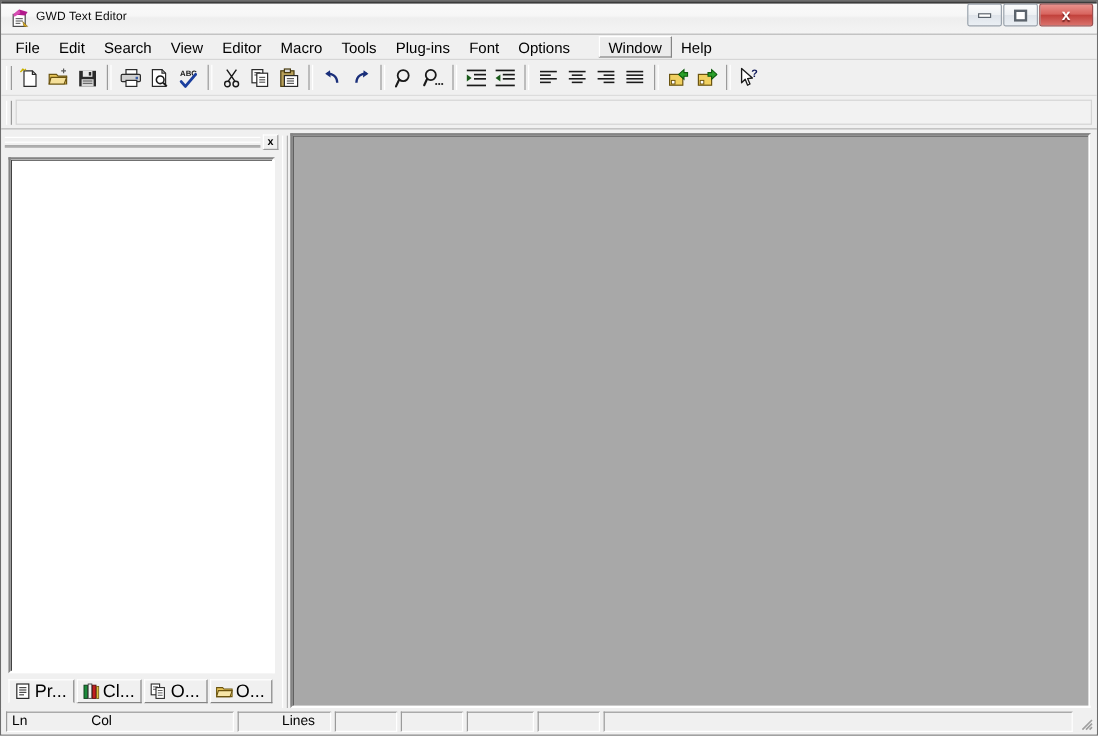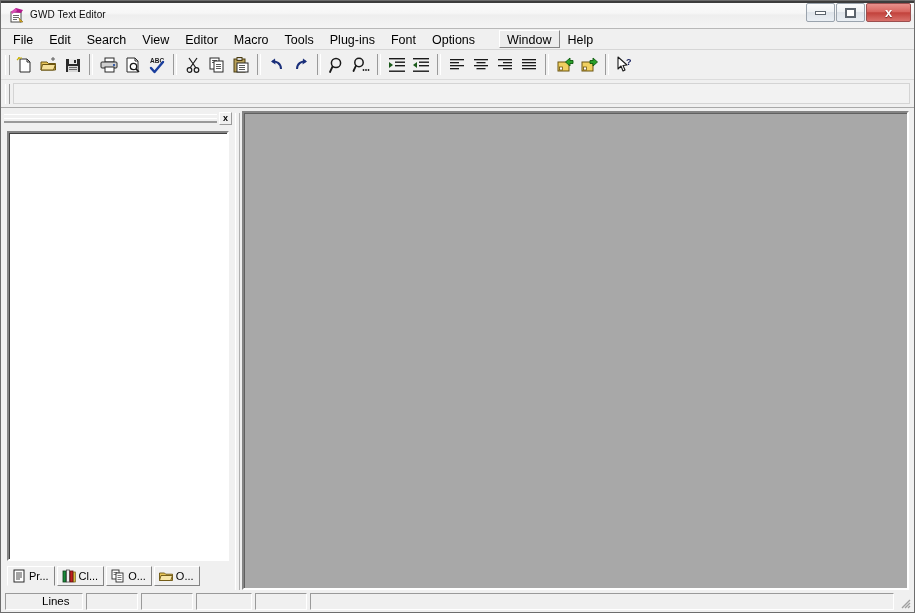--- a/index.html
+++ b/index.html
@@ -272,21 +272,21 @@
   .dock-tab {
     height: 20px;
     display: flex;
     align-items: center;
     gap: 3px;
     padding: 0 5px 0 4px;
     box-sizing: border-box;
     background: #f0f0f0;
     border: 1px solid;
     border-color: #ffffff #848484 #848484 #ffffff;
-    font-size: 11px;
+    font-size: 15px;
     color: #000;
     white-space: nowrap;
     max-width: 56px;
     overflow: hidden;
   }
   .dock-tab.selected {
     border-color: #ffffff #848484 #f0f0f0 #ffffff;
     background: #f0f0f0;
   }
   .tab-ico { width: 14px; height: 14px; flex: 0 0 auto; }
@@ -761,20 +761,24 @@
         </div>
       </div>
     </div>
 
     <div class="splitter"></div>
 
     <div class="mdi-client"></div>
   </div>
 
   <div class="statusbar">
+    <div class="sb-cell sb-lncol">
+      <span class="ln">Ln</span>
+      <span>Col</span>
+    </div>
     <div class="sb-cell sb-lines">
       <span>Lines</span>
     </div>
     <div class="sb-cell sb-small">
         <span></span>
       </div>
     <div class="sb-cell sb-small">
         <span></span>
       </div>
     <div class="sb-cell sb-mid">

